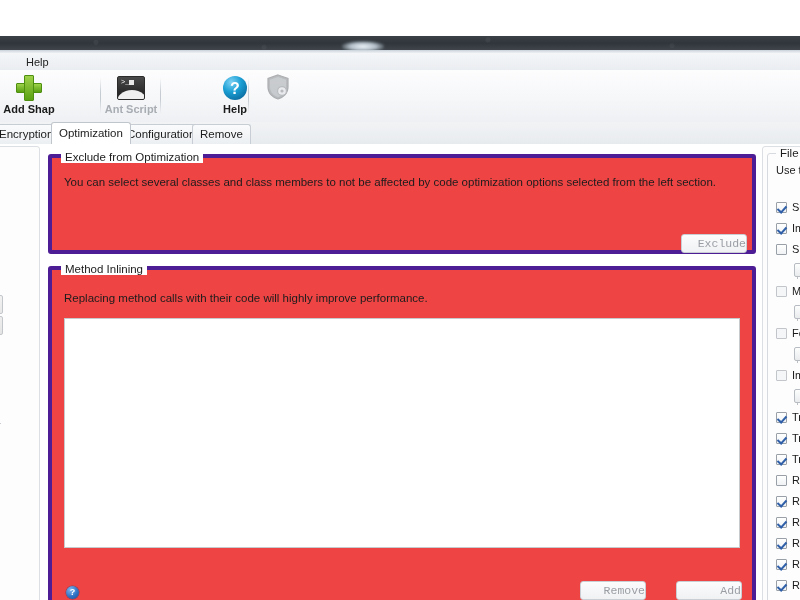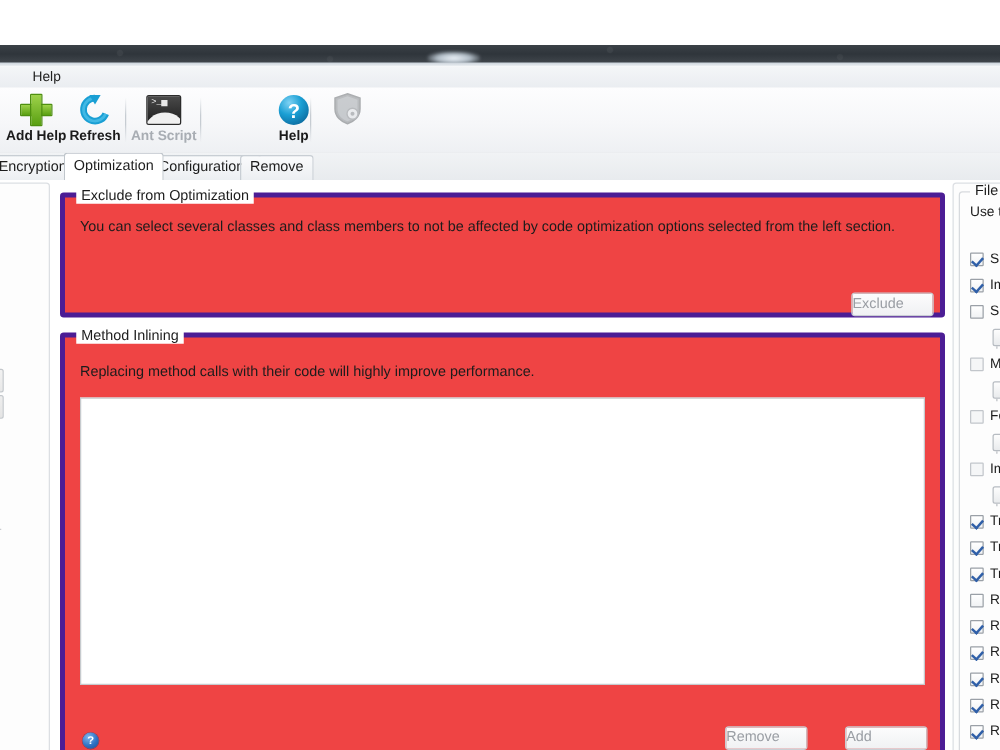--- a/index.html
+++ b/index.html
@@ -170,22 +170,22 @@
     position: absolute; left: 12px; font-size: 11.5px; color: #1c1c1c; white-space: nowrap;
   }
 
   #gb-exclude { left: 0; top: 6px; width: 708px; height: 100px; }
   #gb-inline  { left: 0; top: 118px; width: 708px; height: 344px; padding-left: 32px; }
 
   .btn {
     position: absolute; box-sizing: border-box; height: 19px;
     background: linear-gradient(180deg,#fcfcfd 0%, #f0f1f3 100%);
     border: 1px solid #c9ced4; border-radius: 3px;
-    font-size: 11.5px; color: #9a9ea4; text-align: left; line-height: 17px;
-    font-family: Liberation Sans, sans-serif;
+    font-size: 11.5px; color: #9a9ea4; text-align: right; line-height: 17px;
+    font-family: Liberation Mono, monospace;
   }
   #btn-exclude { right: 5px; top: 76px; width: 66px; }
   #btn-remove  { right: 106px; bottom: 6px; width: 66px; }
   #btn-add     { right: 10px;  bottom: 6px; width: 66px; }
 
   .listbox {
     position: absolute; left: 12px; top: 48px; right: 12px; bottom: 58px;
     background: #ffffff; border: 1px solid #c6cacd; box-sizing: border-box;
   }
   .inline-help { position: absolute; left: 14px; bottom: 7px; }
@@ -264,33 +264,23 @@
 
   <div class="toolbar">
 
     <div class="tb-btn" style="left:2px;">
       <div class="tb-ico">
         <div class="ico-plus">
             <i class="h"></i>
             <i class="v"></i>
           </div>
       </div>
-      <div class="tb-lbl">Add Help</div>
-    </div>
-
-    <div class="tb-btn" style="left:49px;">
-      <div class="tb-ico">
-        <svg class="ico-refresh" viewBox="0 0 26 26">
-          <path d="M13 3.5 A9.2 9.2 0 1 0 21.6 16" fill="none" stroke="#1a9fd4" stroke-width="5.4" stroke-linecap="butt"></path>
-          <path d="M13 3.5 A9.2 9.2 0 1 0 21.6 16" fill="none" stroke="#56c6ec" stroke-width="2.2" stroke-linecap="butt" opacity=".65"></path>
-          <polygon points="8.5,1 17.5,1 13,8.5" fill="#1a9fd4"></polygon>
-        </svg>
-      </div>
-      <div class="tb-lbl">Refresh</div>
-    </div>
+      <div class="tb-lbl">Add Shap</div>
+    </div>
+
 
     <div class="tb-sep" style="left:100px;"></div>
 
     <div class="tb-btn disabled" style="left:104px;">
       <div class="tb-ico">
         <div class="ico-ant">
           <span class="caret">&gt;_</span>
           <span class="cursor"></span>
           <span class="hill"></span>
         </div>

